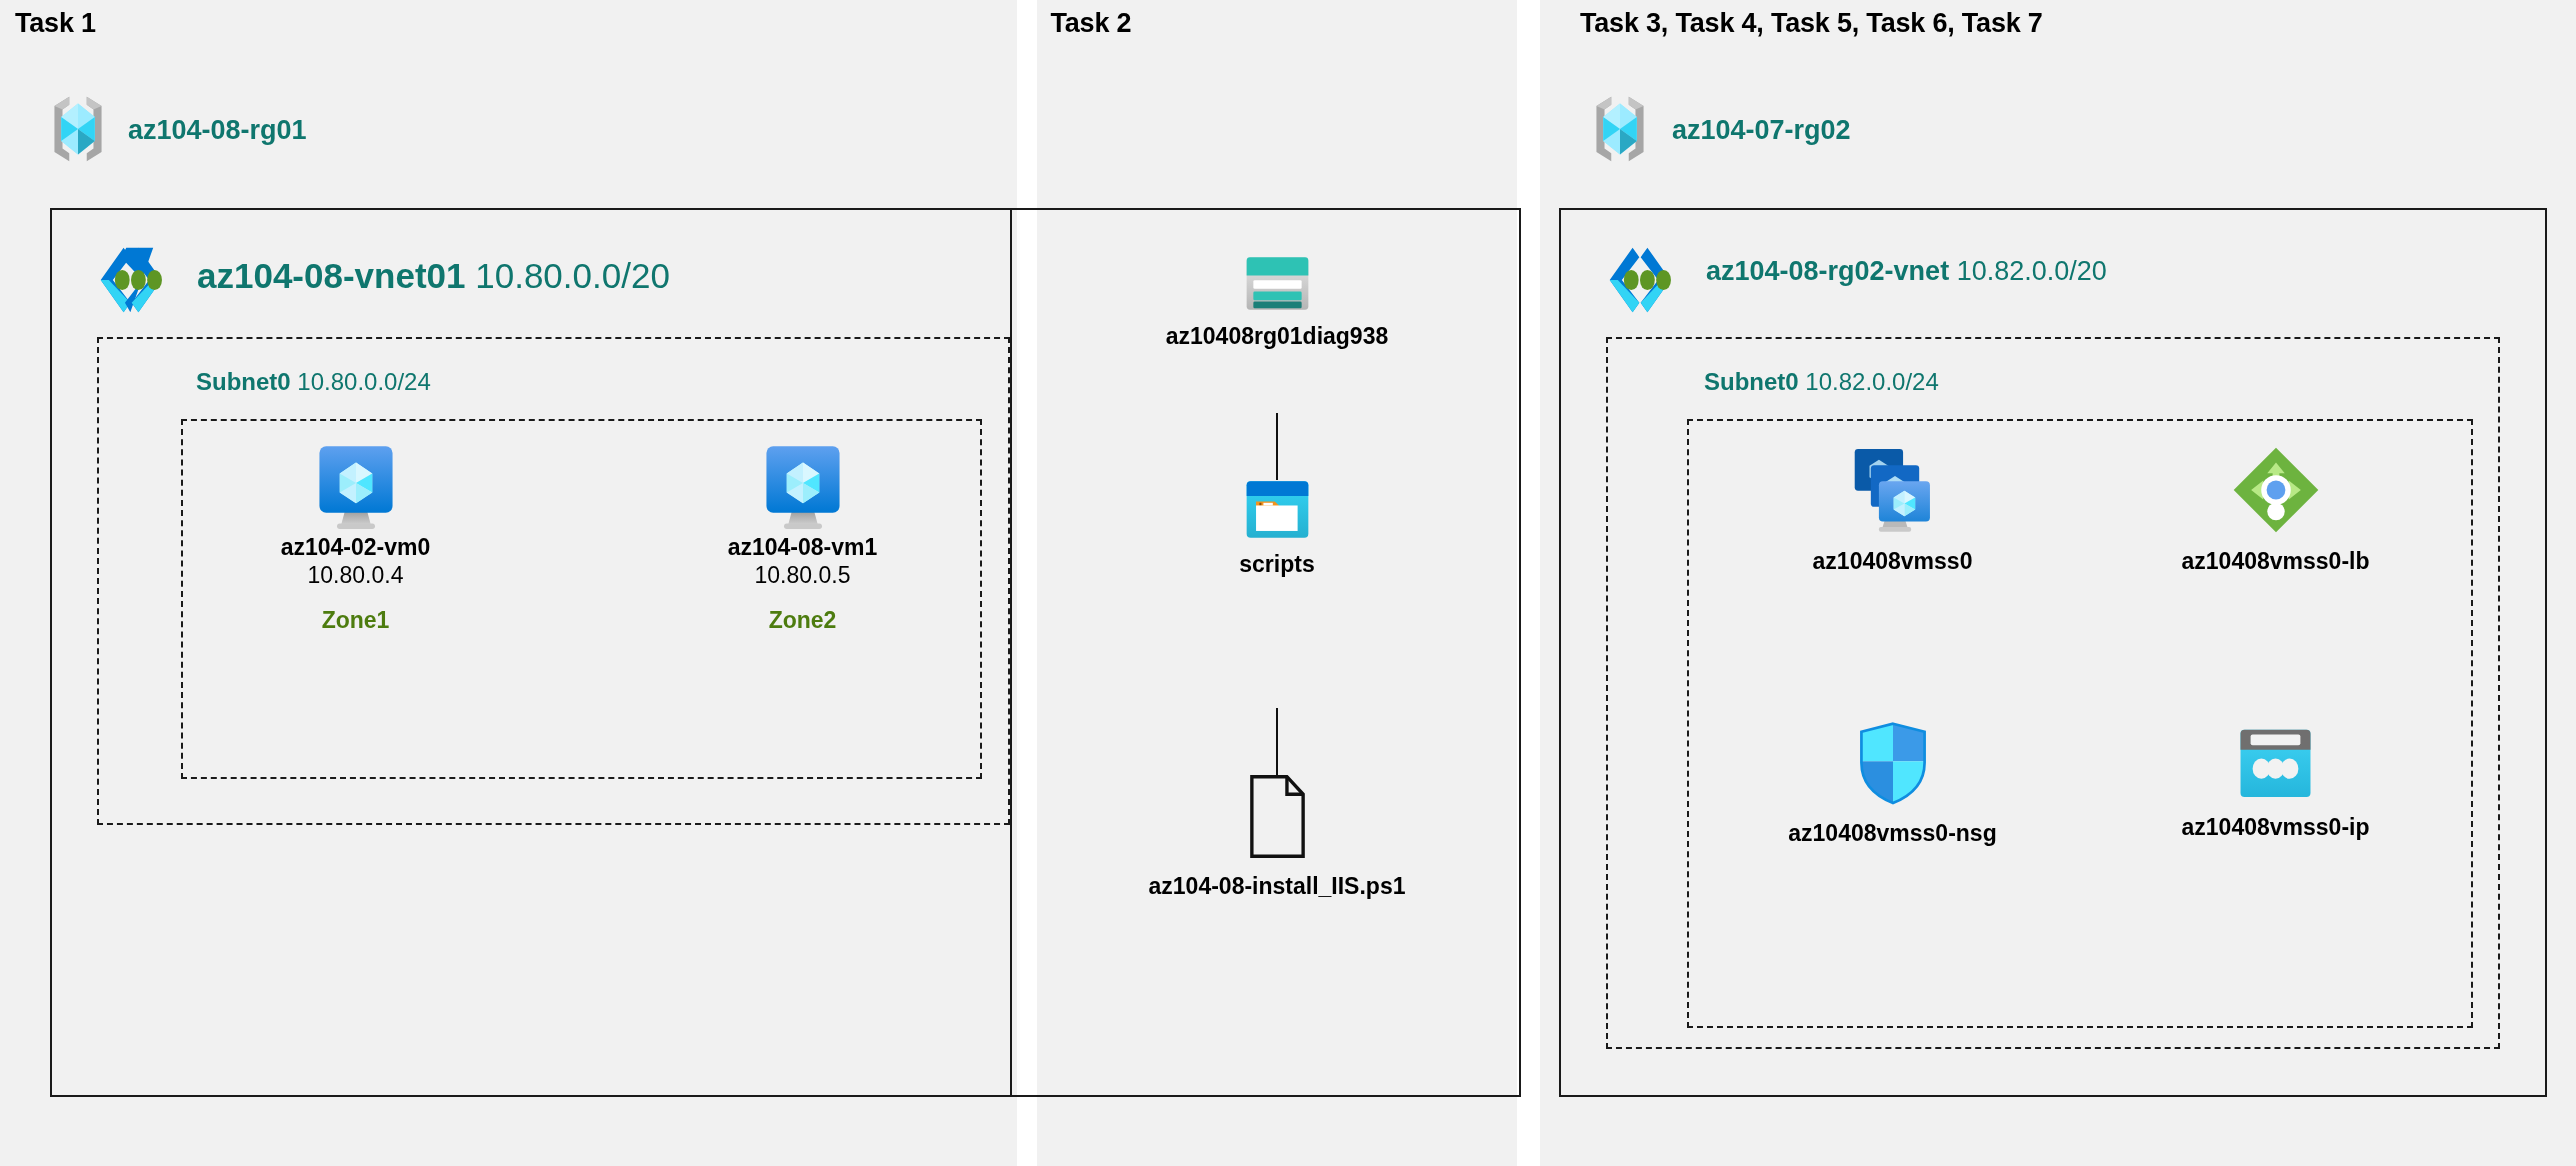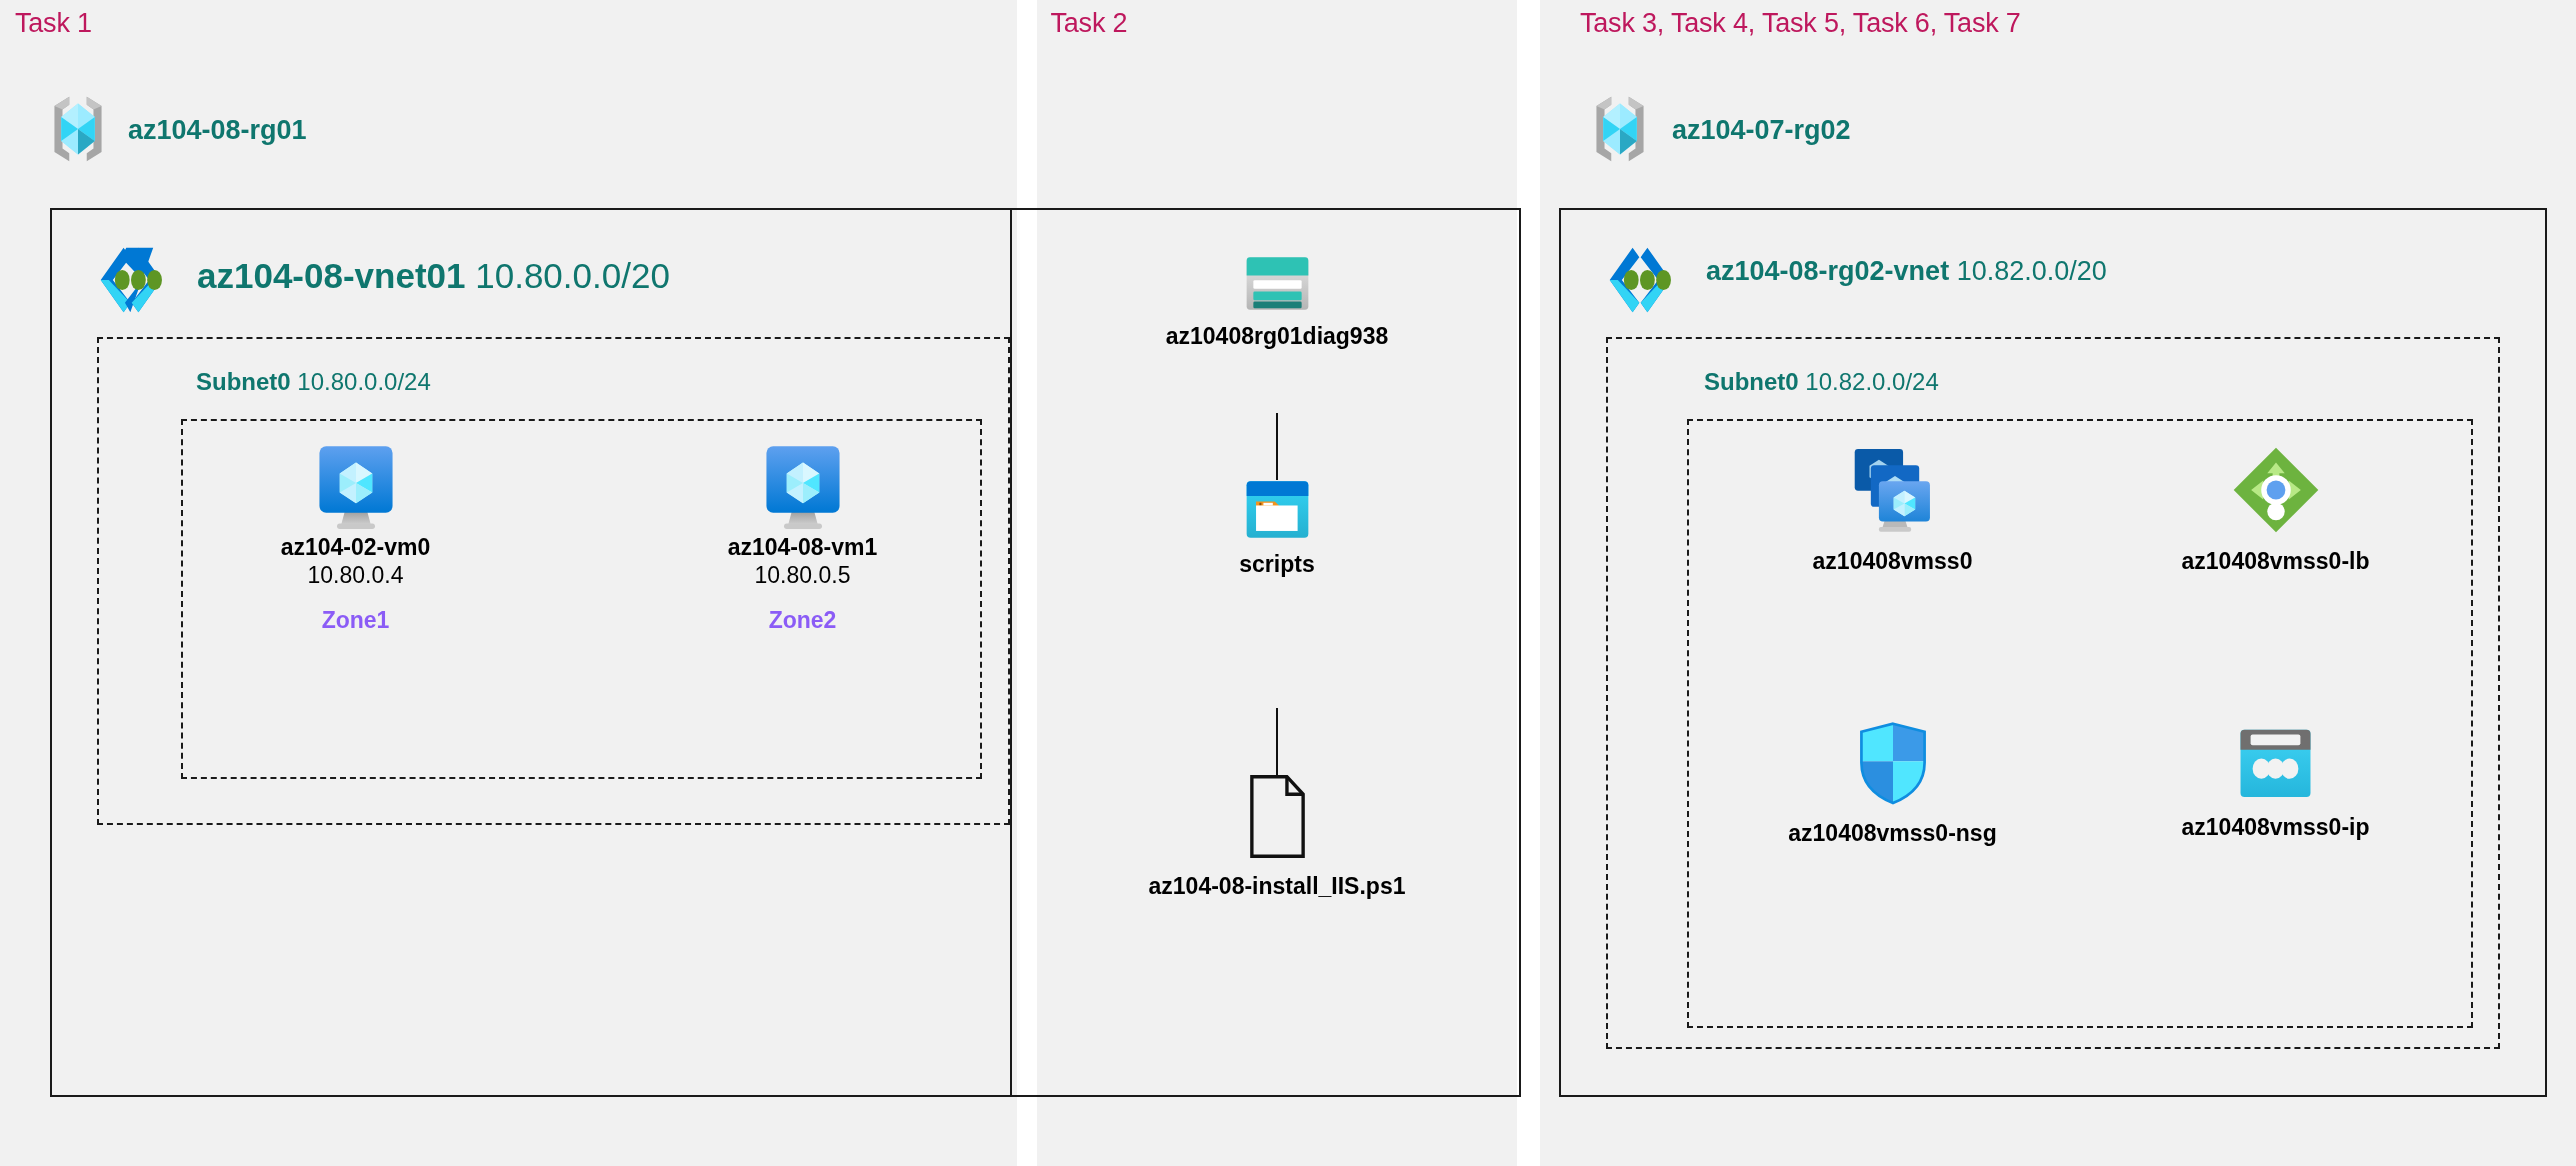--- a/index.html
+++ b/index.html
@@ -10,40 +10,40 @@
   }
   .stage{position:absolute;left:0;top:0;width:2576px;height:1166px;}
 
   
   .col{position:absolute;background:#f1f1f1;}
   #col-1{left:0;   top:0; width:1017px; height:1166px;}
   #col-2{left:1037px;top:0;width:480px;  height:1166px;}
   #col-3{left:1540px;top:0;width:1036px;height:1166px;}
 
   .task-title{
-    position:absolute;color:#be185d;font-weight:normal;
+    position:absolute;color:#000000;font-weight:bold;
     font-size:27px;letter-spacing:-0.2px;white-space:nowrap;
   }
 
   
   .solidbox{position:absolute;border:2.7px solid #1a1a1a;background:transparent;}
 
   
   .dashbox{position:absolute;background:transparent;
     border:2.7px dashed #1a1a1a;}
 
   
   .rowlabel{position:absolute;white-space:nowrap;font-size:24px;color:#0f766e;}
   .rowlabel b{font-weight:bold;}
   .rowlabel .cidr{font-weight:normal;}
 
   .node{position:absolute;text-align:center;}
   .node .cap{font-size:23px;font-weight:bold;color:#000;line-height:1.22;white-space:nowrap;}
   .node .sub{font-size:23px;font-weight:normal;color:#000;line-height:1.25;white-space:nowrap;}
-  .node .zone{font-size:23px;font-weight:bold;color:#8b5cf6;white-space:nowrap;margin-top:17.5px;}
+  .node .zone{font-size:23px;font-weight:bold;color:#4d7c0f;white-space:nowrap;margin-top:17.5px;}
 
   .connector{position:absolute;background:#111;width:2px;}
 
   svg{display:block;overflow:visible;}
   .ico{position:absolute;}
 </style>
 </head>
 <body>
 
 <div class="stage">

